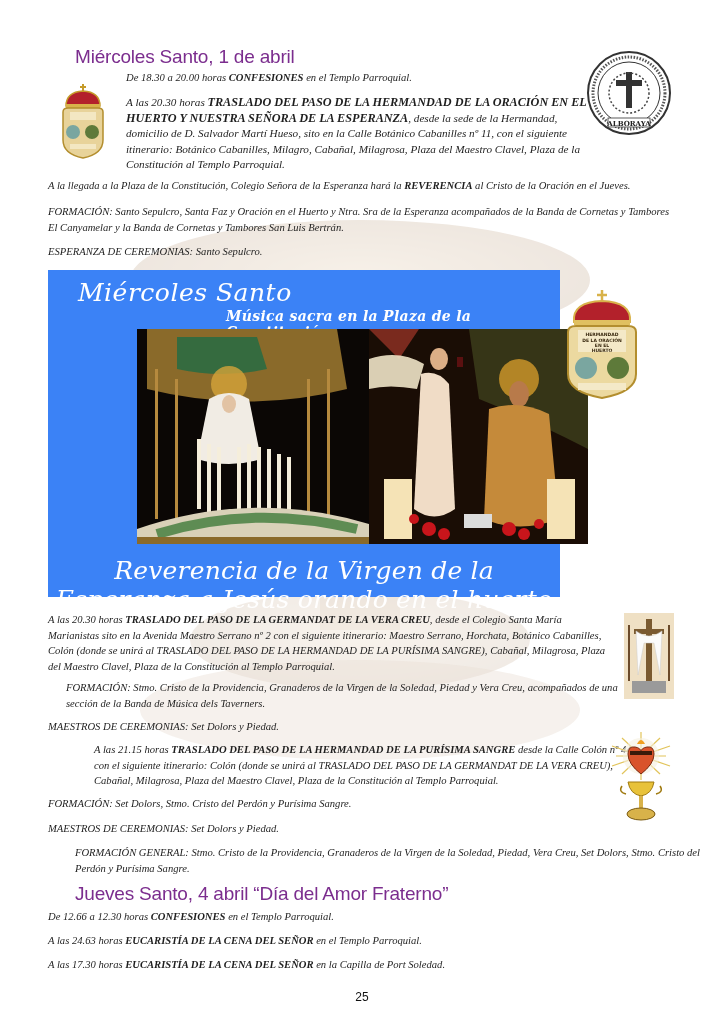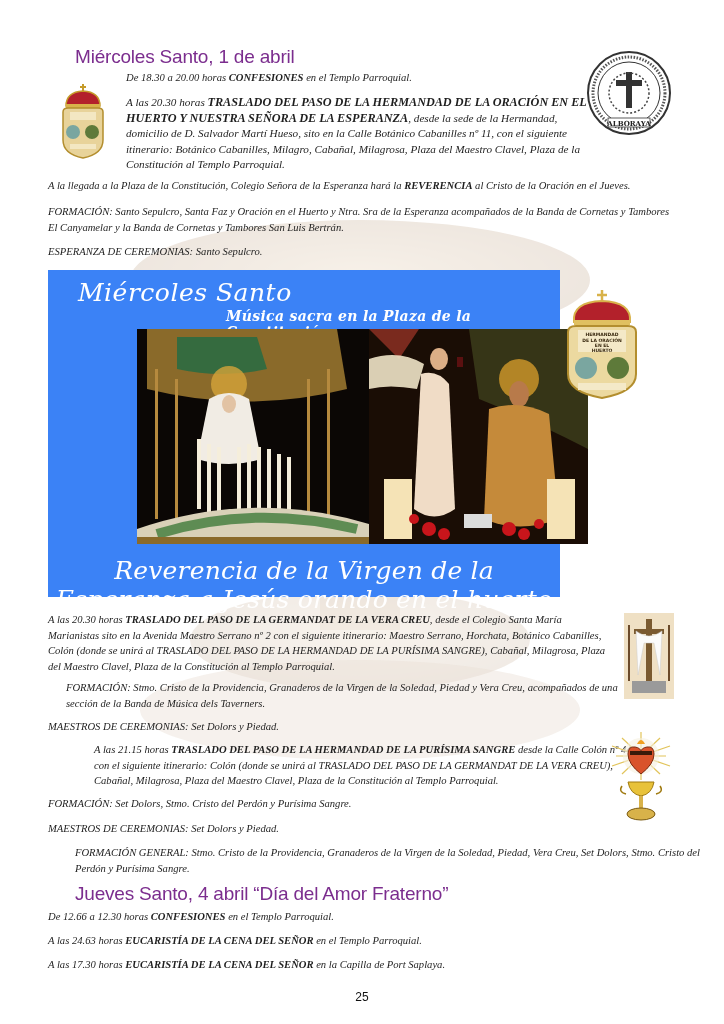--- a/index.html
+++ b/index.html
@@ -235,15 +235,15 @@
 <div class="p" style="left:48px; top:821px; width:560px;">MAESTROS DE CEREMONIAS: Set Dolors y Piedad.</div>
 
 <div class="p" style="left:48px; top:845px; width:630px;margin-left:27px;">FORMACIÓN GENERAL: Stmo. Cristo de la Providencia, Granaderos de la Virgen de la Soledad, Piedad, Vera Creu, Set Dolors, Stmo. Cristo del Perdón y Purísima Sangre.</div>
 
 <div class="heading" style="top:883px;">Jueves Santo, 4 abril “Día del Amor Fraterno”</div>
 
 <div class="p" style="left:48px; top:909px; width:630px;"><span>De 12.66 a 12.30 horas </span><b>CONFESIONES</b><span> en el Templo Parroquial.</span></div>
 
 <div class="p" style="left:48px; top:933px; width:630px;"><span>A las 24.63 horas </span><b>EUCARISTÍA DE LA CENA DEL SEÑOR</b><span> en el Templo Parroquial.</span></div>
 
-<div class="p" style="left:48px; top:957px; width:630px;"><span>A las 17.30 horas </span><b>EUCARISTÍA DE LA CENA DEL SEÑOR</b><span> en la Capilla de Port Saplaya.</span></div>
+<div class="p" style="left:48px; top:957px; width:630px;"><span>A las 17.30 horas </span><b>EUCARISTÍA DE LA CENA DEL SEÑOR</b><span> en la Capilla de Port Soledad.</span></div>
 
 <div class="page-number">25</div>
 
 </body></html>

